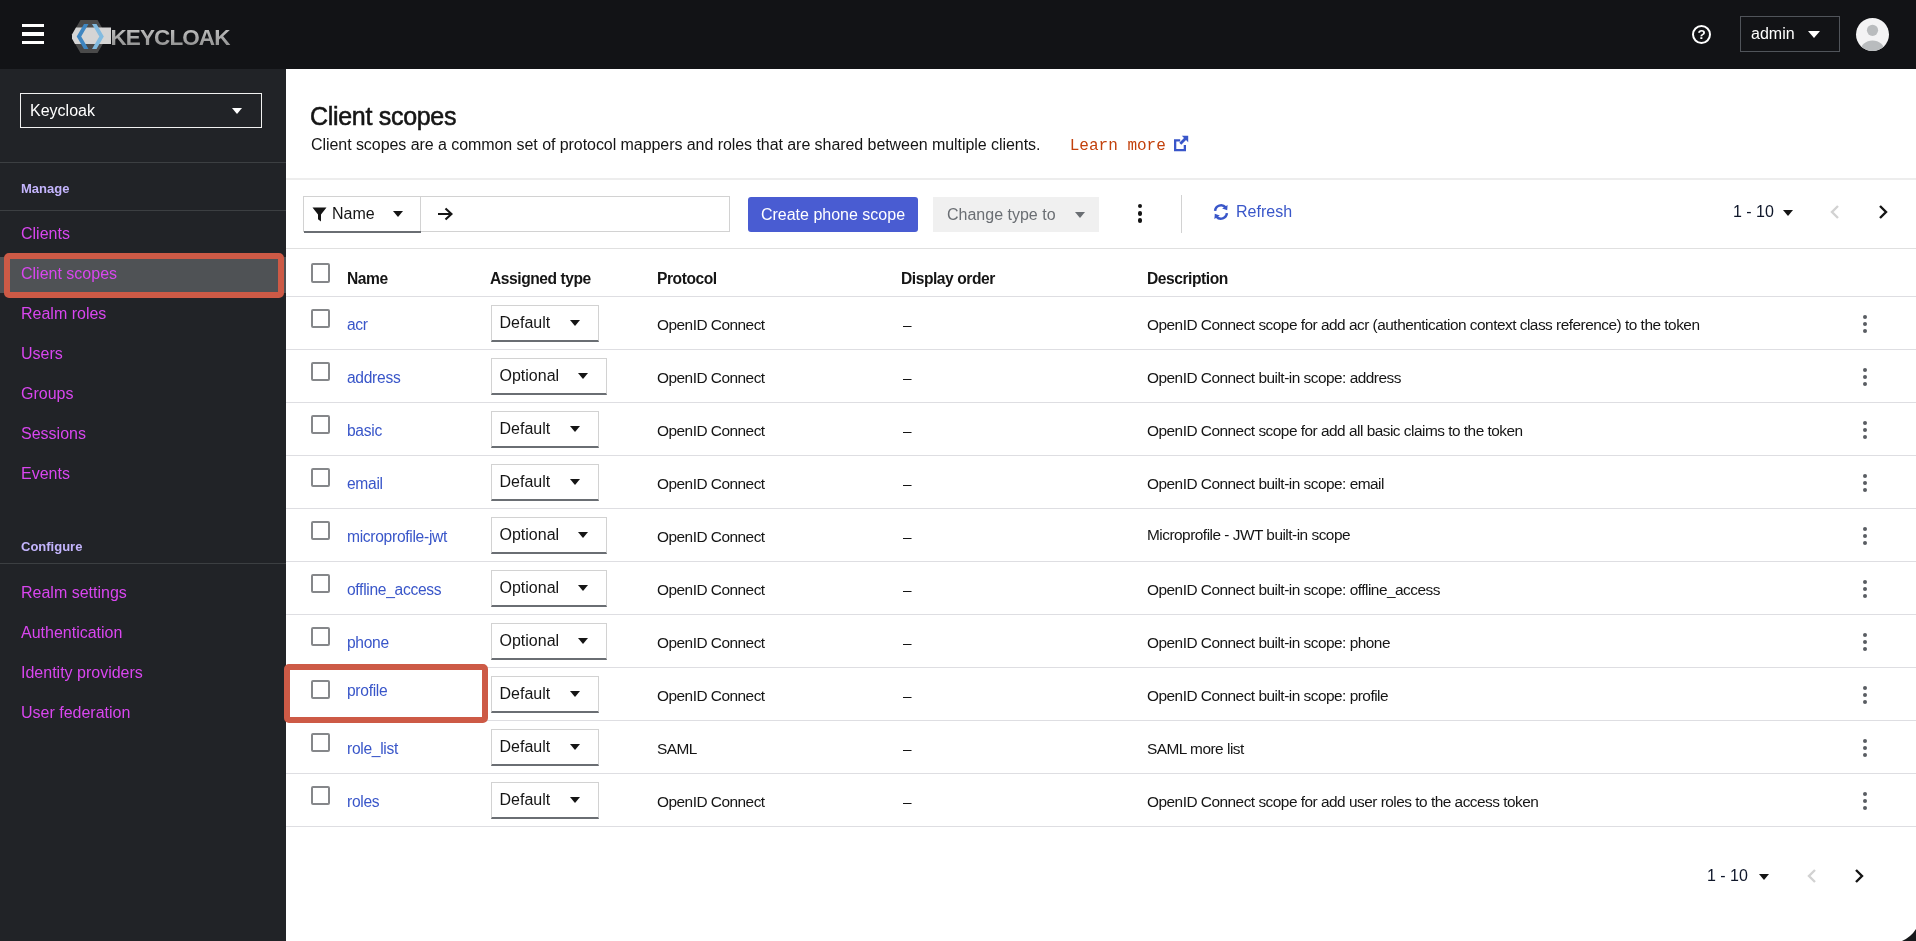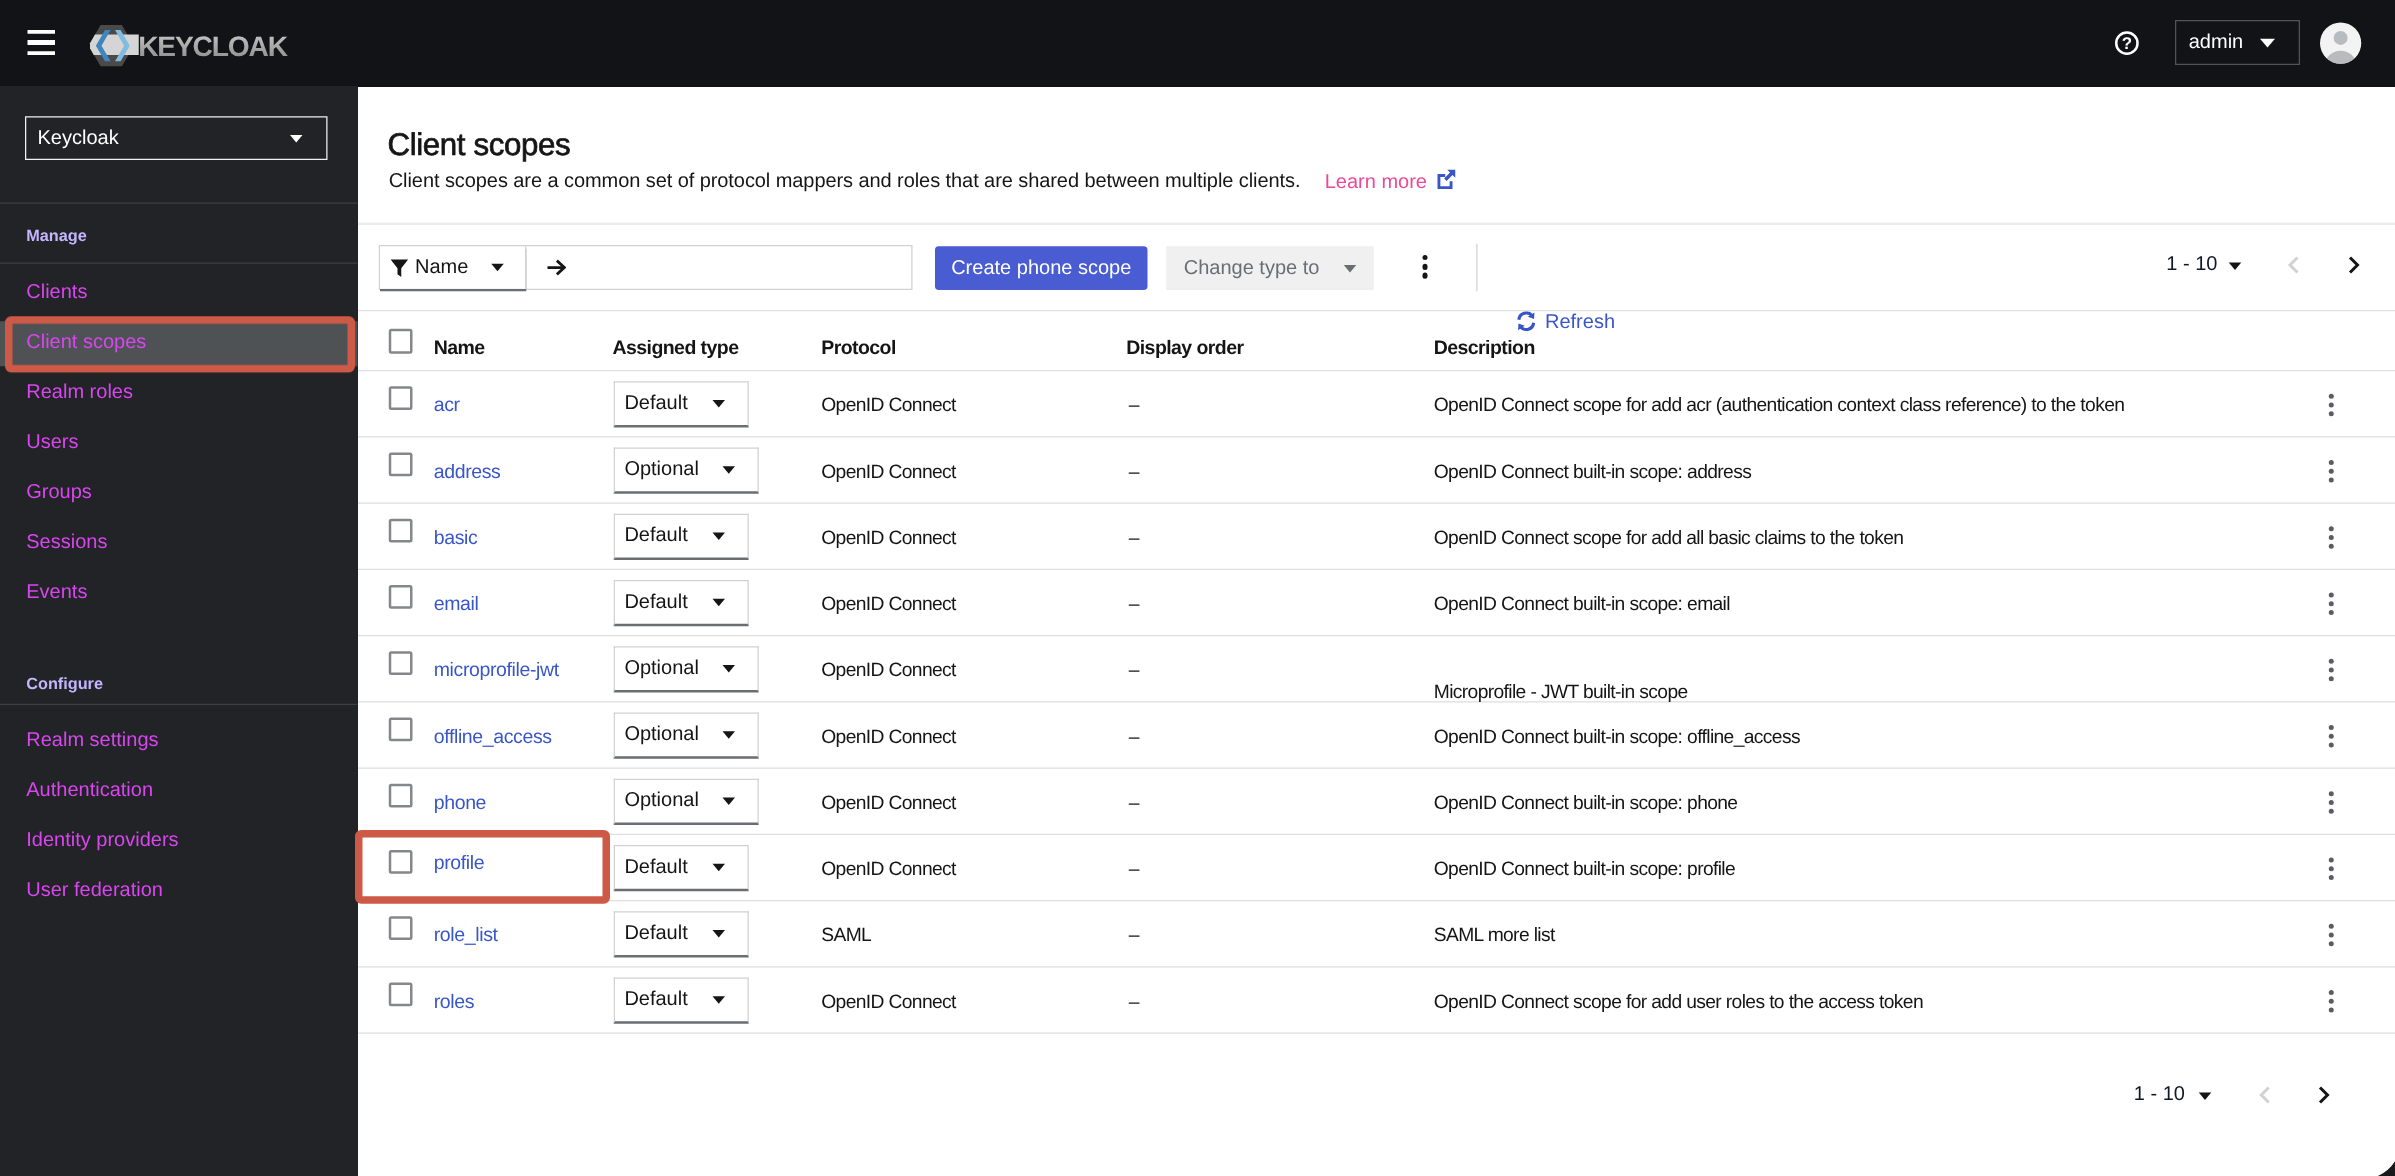--- a/index.html
+++ b/index.html
@@ -27,36 +27,36 @@
 .realmsel span.t { margin-left:9px; flex:1; }
 .realmsel .caret { margin-right:19px; }
 .navlabel { position:absolute; left:21px; color:#c4b5fd; font-size:13px; font-weight:bold; }
 .navsep { position:absolute; left:0; width:286px; height:1px; background:#3c3f42; }
 .navitem { position:absolute; left:21px; color:#d946ef; font-size:16px; }
 .navcur { position:absolute; left:0; width:286px; height:36px; background:#4f5255; }
 
 
 .title { position:absolute; left:310px; top:102px; font-size:25px; font-weight:normal; color:#151515; letter-spacing:-0.3px; -webkit-text-stroke:0.55px #151515; }
 .subtitle { position:absolute; left:311px; top:135px; font-size:16px; color:#151515; letter-spacing:-0.06px; }
-.subtitle a { color:#ec4899; text-decoration:none; margin-left:15px; letter-spacing:0; }
+.subtitle a { color:#c2410c; text-decoration:none; margin-left:25px; letter-spacing:0;font-family:Liberation Mono, monospace; }
 .hr1 { position:absolute; left:286px; top:178px; width:1630px; height:2px; background:#ededed; }
 .hr2 { position:absolute; left:286px; top:248px; width:1630px; height:1px; background:#e0e0e0; }
 
 
 .fgroup { position:absolute; left:303px; top:196px; width:427px; height:36px; border:1px solid #d2d2d2; display:flex; }
 .fname { width:117px; border-right:1px solid #d2d2d2; display:flex; align-items:center; box-shadow:0 2px 0 0 #6a6e73; }
 .fsearch { flex:1; display:flex; align-items:center; border-right:1px solid #d2d2d2; }
 .farrow { width:44px; display:flex; align-items:center; justify-content:center; }
 .btn { position:absolute; left:748px; top:197px; width:170px; height:35px; background:#495cd2; border-radius:3px; color:#fff; font-size:16px; display:flex; align-items:center; justify-content:center; }
 .greybtn { position:absolute; left:933px; top:197px; width:166px; height:35px; background:#f0f0f0; color:#6a6e73; font-size:16px; display:flex; align-items:center; }
 .kebab { position:absolute; width:4px; }
 .kebab i { display:block; width:4.4px; height:4.4px; border-radius:50%; background:#151515; margin-bottom:2.8px; }
 .kebab.grey i { background:#595d62; width:4px; height:4px; margin-bottom:3px; }
 .vsep { position:absolute; left:1181px; top:195px; width:1px; height:38px; background:#d2d2d2; }
-.refresh { position:absolute; left:1213px; top:203px; color:#3956c9; font-size:16px;margin-top:46px; }
+.refresh { position:absolute; left:1213px; top:203px; color:#3956c9; font-size:16px; }
 .pag { position:absolute; font-size:16px; color:#0f172a; }
 .chev { position:absolute; }
 
 
 .thead { position:absolute; font-size:15.6px; font-weight:bold; color:#151515; letter-spacing:-0.45px; }
 .rowline { position:absolute; left:286px; width:1630px; height:1px; background:#dedee2; }
 .cb { position:absolute; width:19.5px; height:19.5px; border:2.2px solid #85878a; border-radius:2px; background:#fff; }
 .namelink { position:absolute; font-size:15.6px; color:#3956c9; text-decoration:none; letter-spacing:-0.3px; }
 .celltext { position:absolute; font-size:15.4px; color:#151515; white-space:nowrap; letter-spacing:-0.5px; }
 .sel { position:absolute; height:37px; background:#fff; border:1px solid #d2d2d2; border-bottom:2px solid #6a6e73; display:flex; align-items:center; font-size:16px; color:#151515; }
@@ -249,21 +249,21 @@
   </div>
   <div class="rowline" style="top:561.0px"></div>
   <div class="cb" style="left:310.5px;top:520.5px"></div>
   <a class="namelink" style="left:347px;top:527.5px">microprofile-jwt</a>
   <div class="sel" style="left:490.5px;top:516.5px;width:116px">
     <span>Optional</span>
     <span class="caret dark"></span>
   </div>
   <div class="celltext" style="left:657px;top:527.5px">OpenID Connect</div>
   <div class="celltext" style="left:903px;top:527.5px">–</div>
-  <div class="celltext" style="left:1147px;top:545px">Microprofile - JWT built-in scope</div>
+  <div class="celltext" style="left:1147px;top:526px">Microprofile - JWT built-in scope</div>
   <div class="kebab grey" style="left:1863px;top:526.5px">
     <i></i>
     <i></i>
     <i></i>
   </div>
   <div class="rowline" style="top:614.0px"></div>
   <div class="cb" style="left:310.5px;top:573.5px"></div>
   <a class="namelink" style="left:347px;top:580.5px">offline_access</a>
   <div class="sel" style="left:490.5px;top:569.5px;width:116px">
     <span>Optional</span>

